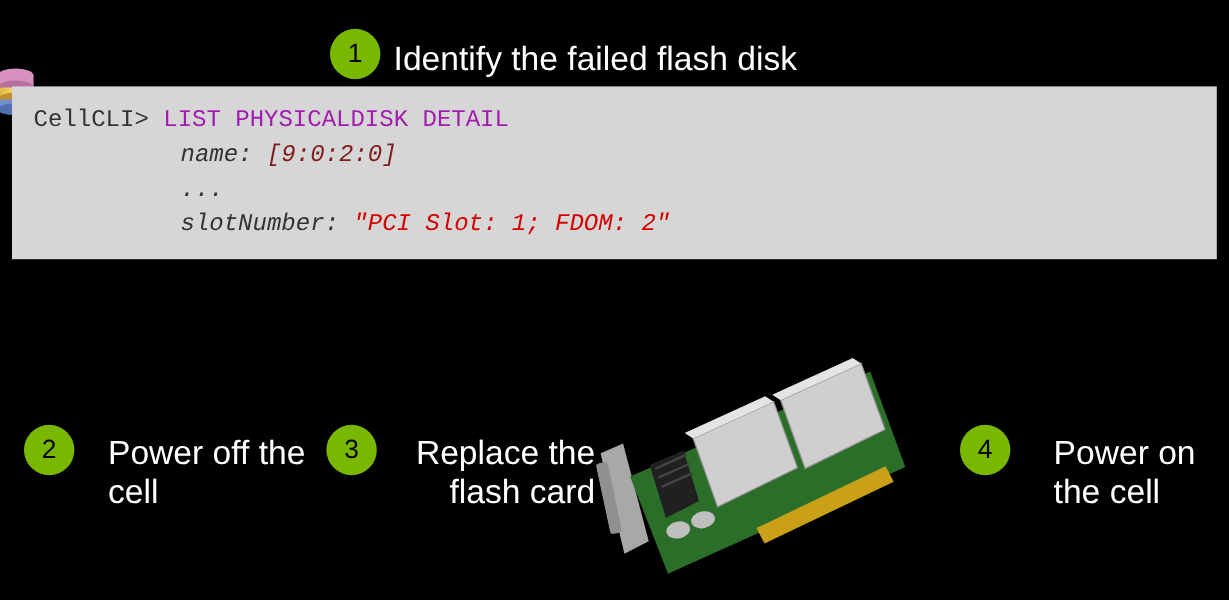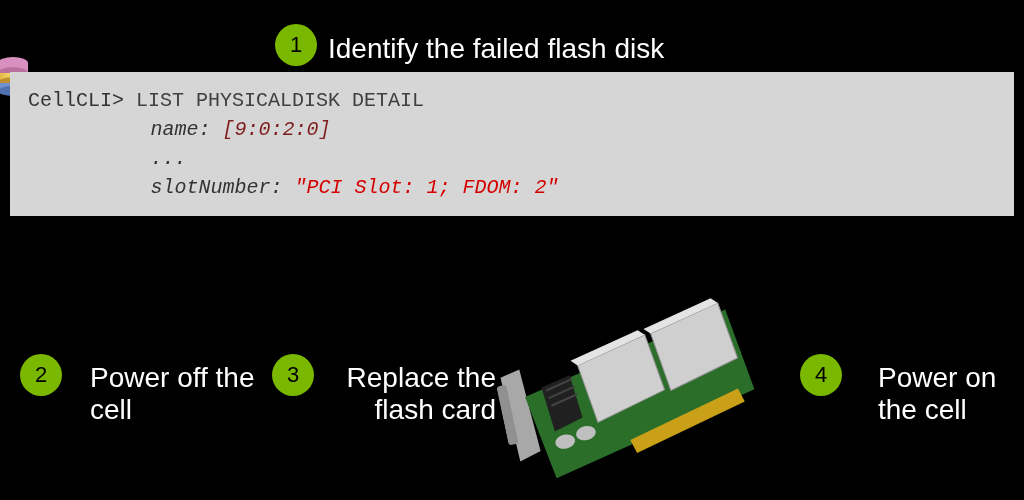--- a/index.html
+++ b/index.html
@@ -48,21 +48,21 @@
     top: 72px;
     width: 1004px;
     background: #d6d6d6;
     padding: 14px 14px 14px 18px;
     box-sizing: border-box;
     font-size: 20px;
     line-height: 1.45;
     color: #333;
   }
   .prompt { color: #333; }
-  .cmd    { color: #404040; }
+  .cmd    { color: #a21caf; }
   .field  { color: #333; font-style: italic; text-align: right; }
   .val    { color: #7f1d1d; font-style: italic; }
   .crit   { color: #d40000; font-style: italic; }
   .indent { display:inline-block; width: 9.2ch; }
 
   
   .db-icon {
     position: absolute;
     left: -4px;
     top: 56px;

